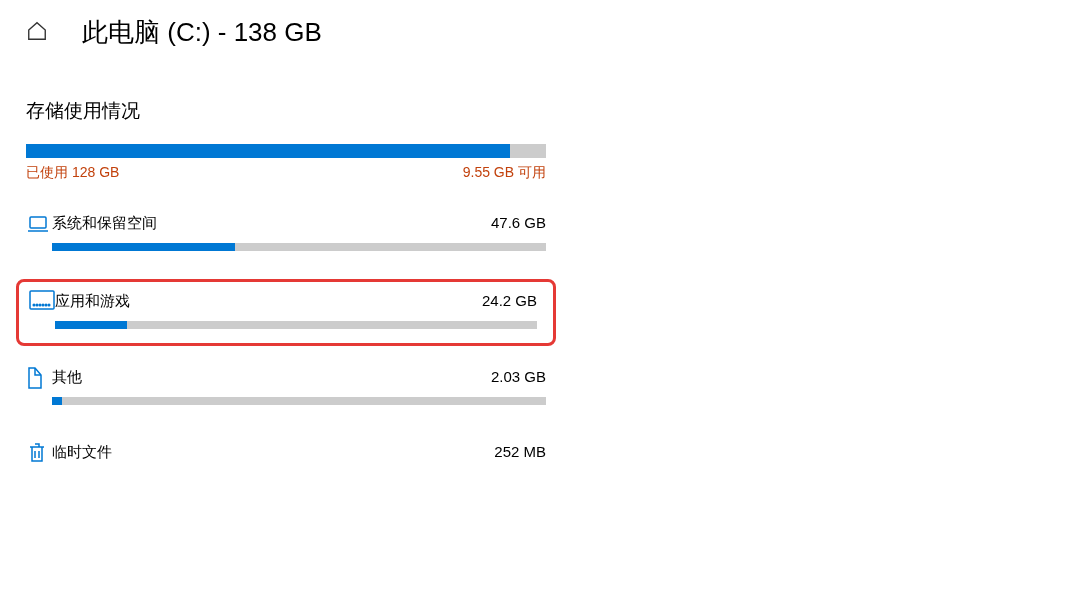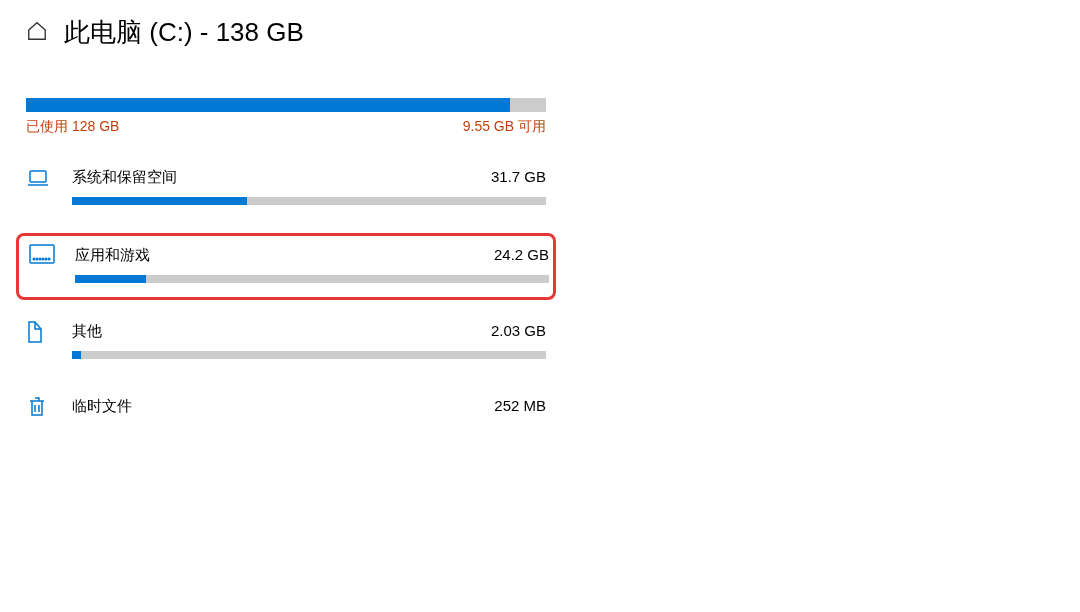--- a/index.html
+++ b/index.html
@@ -7,21 +7,21 @@
       font-family: "Microsoft YaHei", "Segoe UI", sans-serif;
       background: #fff;
       width: 1080px;
       height: 612px;
       padding: 15px 0 0 26px;
       color: #000;
     }
     .header {
       display: flex;
       align-items: center;
-      gap: 16px;
+      gap: 34px;
       margin-bottom: 48px;
     }
     .home-icon { flex-shrink: 0; }
     .page-title {
       font-size: 26px;
       font-weight: 400;
     }
     .section-title {
       font-size: 19px;
       font-weight: 400;
@@ -41,28 +41,27 @@
     .overall-labels {
       display: flex;
       justify-content: space-between;
       font-size: 14px;
       color: #c2410c;
       margin-bottom: 28px;
     }
     .category {
       display: flex;
       align-items: flex-start;
-      gap: 20px;
       margin-bottom: 30px;
       padding: 4px 0;
     }
     .category.highlighted {
       border: 3px solid #e53935;
       border-radius: 8px;
-      padding: 10px 4px 14px 6px;
+      padding: 10px 16px 14px 6px;
       margin-left: -10px;
       margin-right: -10px;
       margin-bottom: 18px;
       margin-top: -6px;
     }
     .cat-icon {
       width: 26px;
       flex-shrink: 0;
       color: #0078d4;
       margin-top: -2px;
@@ -93,39 +92,40 @@
 <div class="header">
   <span class="home-icon">
     <svg width="22" height="22" viewBox="0 0 24 24" fill="none" stroke="#333" stroke-width="1.5">
       <path d="M3 11 L12 3 L21 11 V21 H3 Z"></path>
     </svg>
   </span>
   <h1 class="page-title">此电脑 (C:) - 138 GB</h1>
 </div>
 
 <div class="content">
+  <h2 class="section-title">存储使用情况</h2>
 
   <div class="overall-bar">
     <div class="overall-fill" id="overall-fill" style="width: 93%;"></div>
   </div>
   <div class="overall-labels">
     <span>已使用 128 GB</span>
     <span>9.55 GB 可用</span>
   </div>
 
   <div id="categories">
       <div class="category">
         <div class="cat-icon"><svg width="24" height="24" viewBox="0 0 24 24" fill="none" stroke="#0078d4" stroke-width="1.5">
             <rect x="4" y="5" width="16" height="11" rx="1"></rect>
             <path d="M2 19h20"></path>
           </svg></div>
         <div class="cat-body">
           <div class="cat-header">
             <span class="cat-name">系统和保留空间</span>
-            <span class="cat-size">31.7 GB</span>
+            <span class="cat-size">47.6 GB</span>
           </div>
           <div class="cat-bar">
             <div class="cat-fill" style="width:37%"></div>
           </div>
         </div>
       </div>
       <div class="category highlighted">
         <div class="cat-icon"><svg width="26" height="20" viewBox="0 0 26 20" fill="none" stroke="#0078d4" stroke-width="1.5">
             <rect x="1" y="1" width="24" height="18" rx="1"></rect>
             <circle cx="5" cy="15" r="0.8" fill="#0078d4"></circle>

